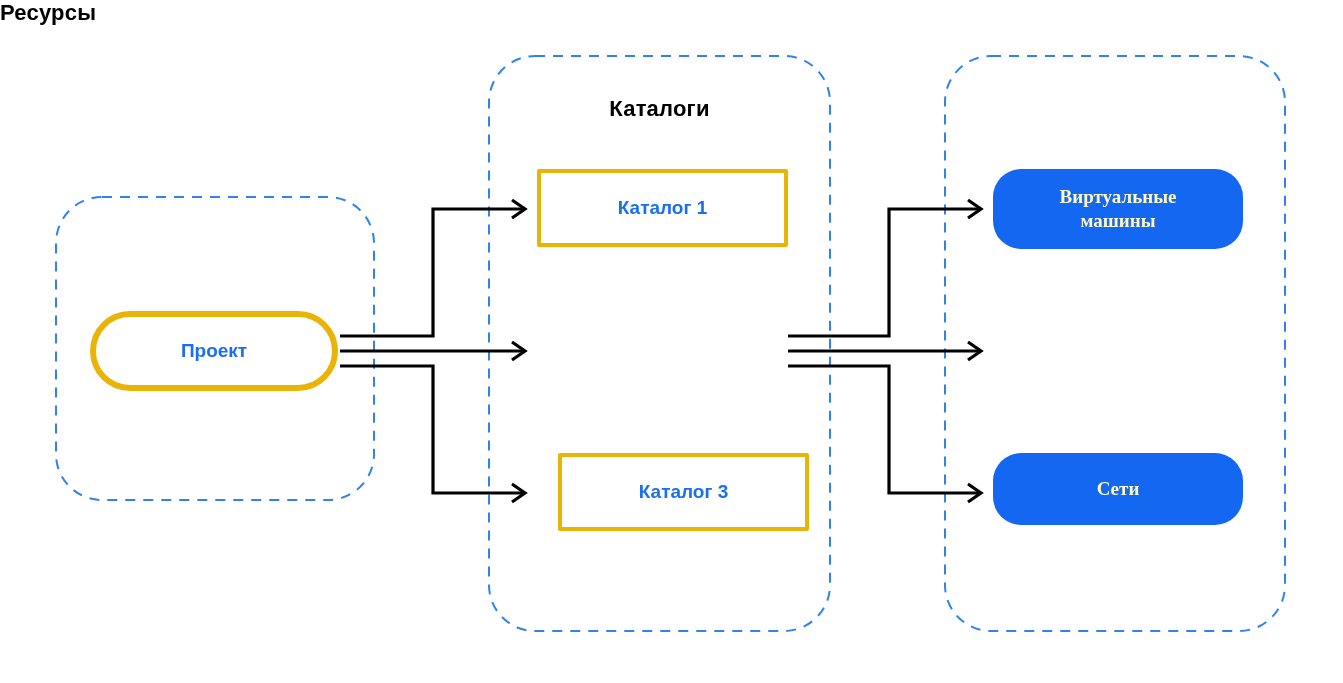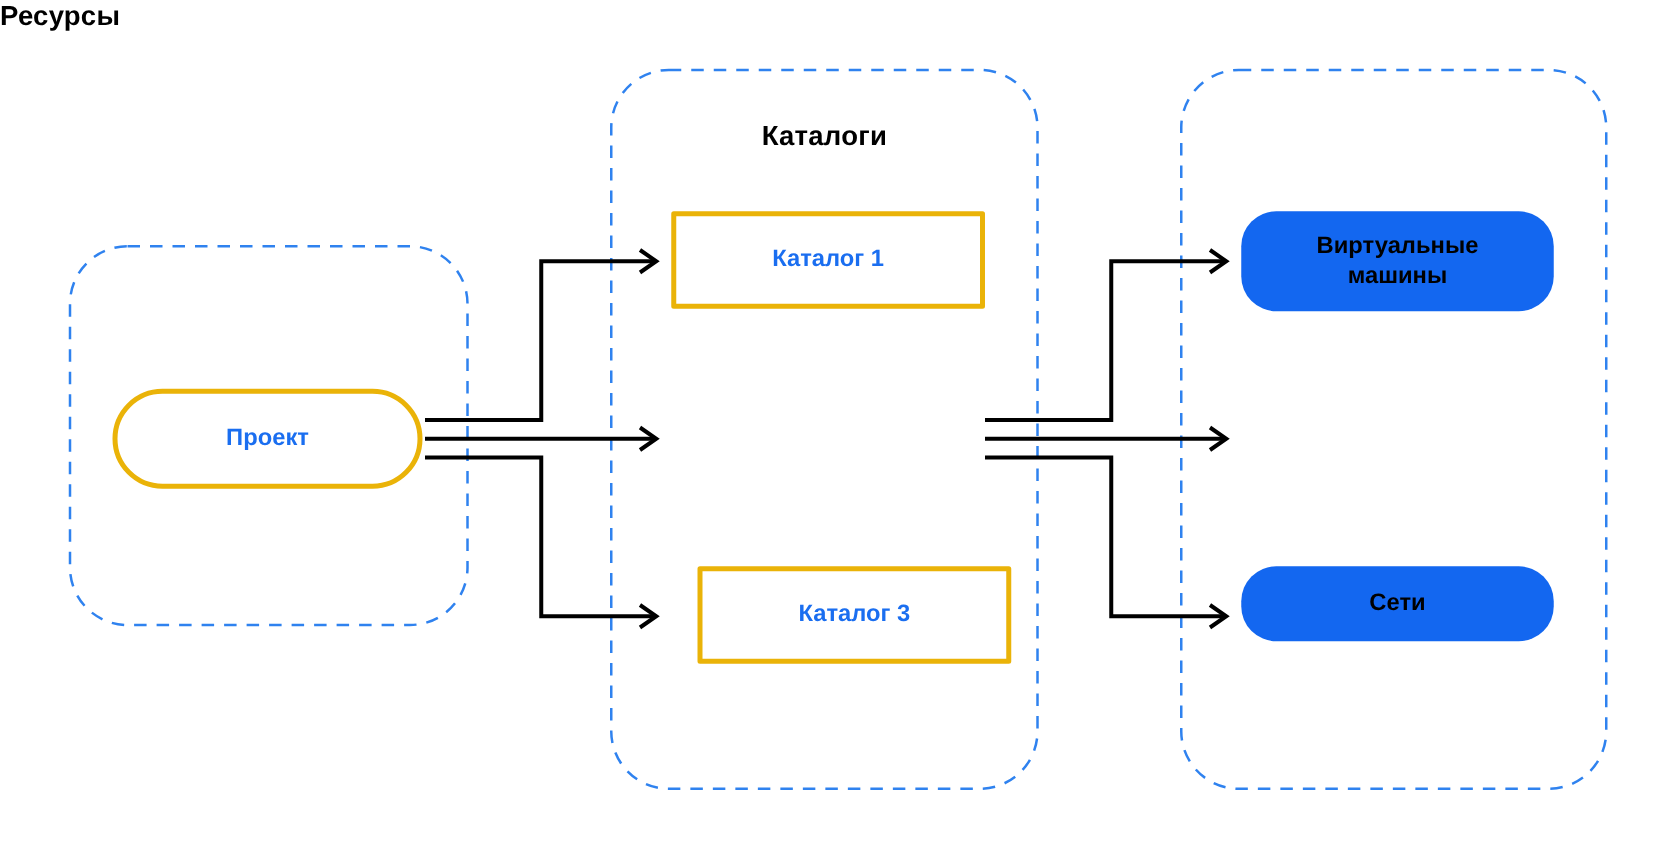--- a/index.html
+++ b/index.html
@@ -41,46 +41,47 @@
     display: flex;
     align-items: center;
     justify-content: center;
     text-align: center;
     box-sizing: border-box;
     font-size: 19px;
     font-weight: bold;
     line-height: 1.25;
   }
   .node-pill-outline {
-    border: 4px solid #eab308;
+    border: 6px solid #eab308;
     border-radius: 999px;
     color: #1a6ef0;
     background: #ffffff;
   }
   .node-rect-outline {
     border: 4px solid #eab308;
     border-radius: 2px;
     color: #1a6ef0;
     background: #ffffff;
   }
   .node-pill-filled {
     background: #1367f0;
-    color: #000000;
+    color: #fef9c3;
     border-radius: 28px;
+    font-family: Liberation Serif, serif;
   }
 
   #node-project { left: 90px;  top: 311px; width: 248px; height: 80px; }
 
   #node-folder-1 { left: 537px; top: 169px; width: 251px; height: 78px; }
   #node-folder-2 { left: 537px; top: 311px; width: 251px; height: 80px; }
   #node-folder-3 { left: 558px; top: 453px; width: 251px; height: 78px; }
 
   #node-res-vm   { left: 993px; top: 169px; width: 250px; height: 80px; }
   #node-res-disk { left: 993px; top: 311px; width: 250px; height: 80px; }
-  #node-res-net  { left: 993px; top: 453px; width: 250px; height: 60px; }
+  #node-res-net  { left: 993px; top: 453px; width: 250px; height: 72px; }
 </style>
 </head>
 <body>
 
 <div id="canvas">
 
   <svg class="svg-layer" viewBox="0 0 1343 683" xmlns="http://www.w3.org/2000/svg">
 
     <rect x="56" y="197" width="318" height="303" rx="46" ry="46" fill="none" stroke="#2f82ef" stroke-width="2" stroke-dasharray="10 8" stroke-linecap="butt"></rect>
 

